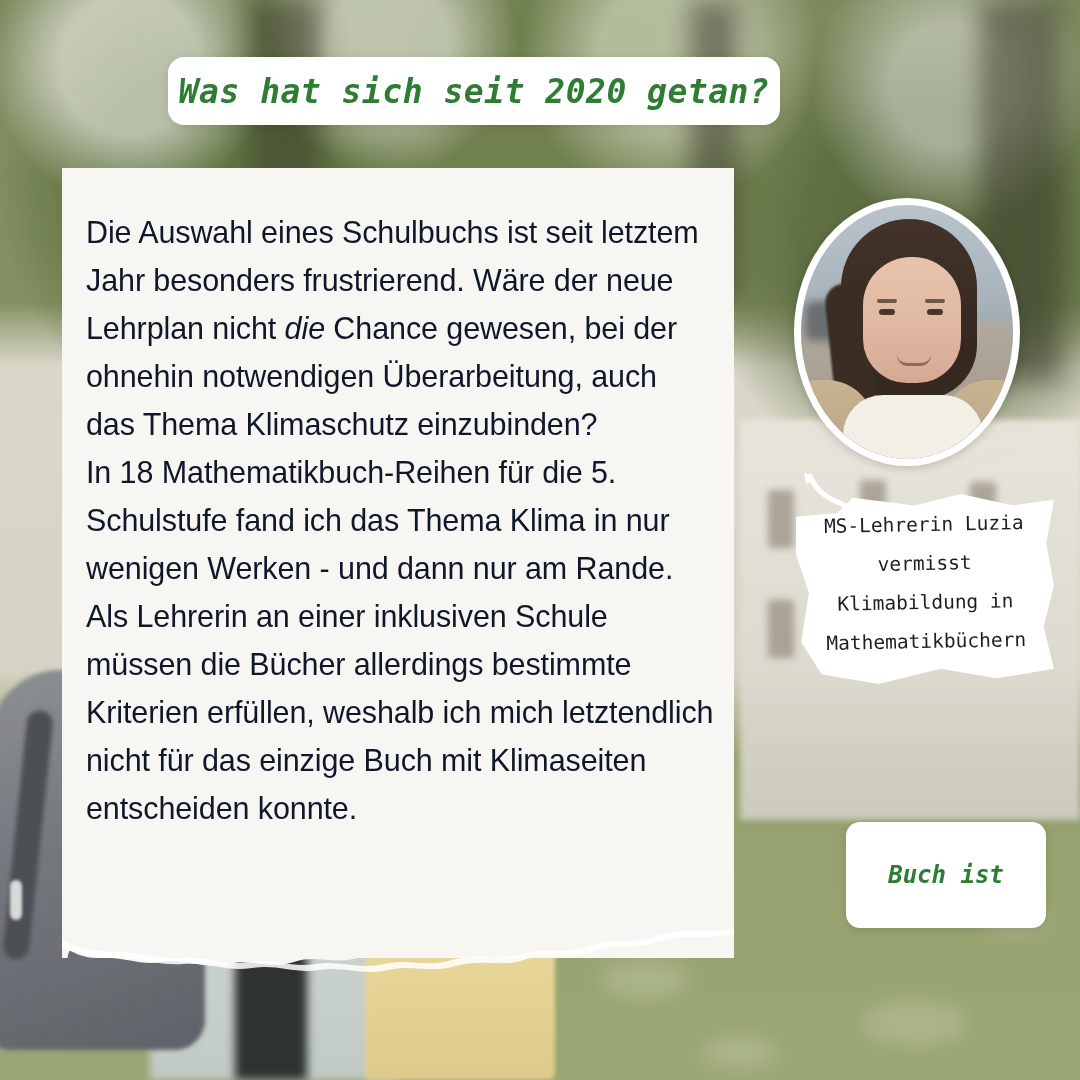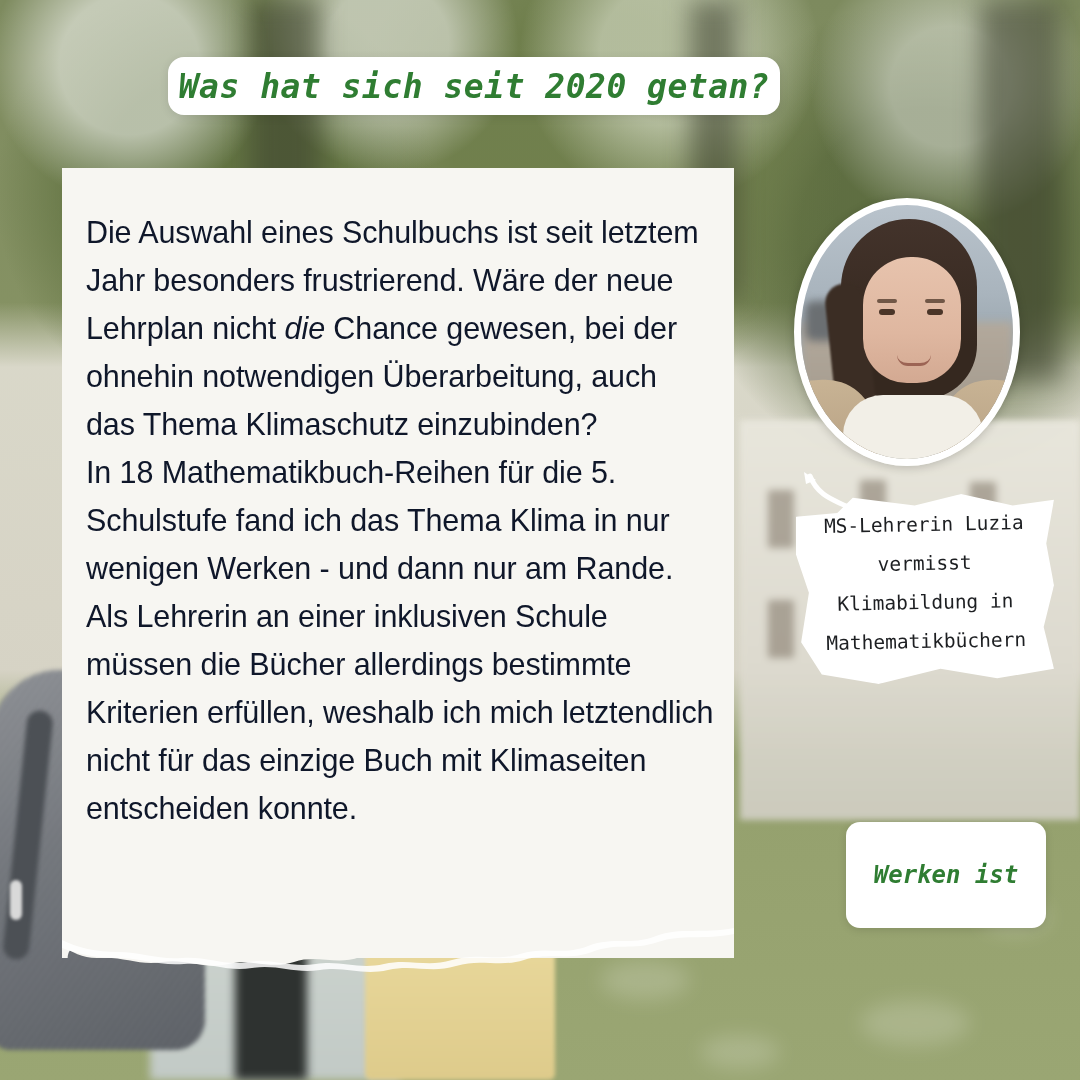--- a/index.html
+++ b/index.html
@@ -146,21 +146,21 @@
     filter: blur(2px);
     border-radius: 6px;
   }
 
   
   .title-pill {
     position: absolute;
     left: 168px;
     top: 57px;
     width: 612px;
-    height: 58px;
+    height: 68px;
     background: #ffffff;
     border-radius: 16px;
     display: flex;
     align-items: center;
     justify-content: center;
     box-shadow: 0 2px 10px rgba(0,0,0,0.10);
   }
   .title-pill .title-text {
     font-family: "DejaVu Sans Mono", monospace;
     font-style: italic;
@@ -444,16 +444,16 @@
 
   <div class="caption-box"></div>
   <div class="caption-text">
     <div>MS-Lehrerin Luzia</div>
     <div>vermisst</div>
     <div>Klimabildung in</div>
     <div>Mathematikbüchern</div>
   </div>
 
   <div class="cta">
-    <span>Werken ist</span>
+    <span>Buch ist</span>
   </div>
 
 </div>
 
 </body></html>

